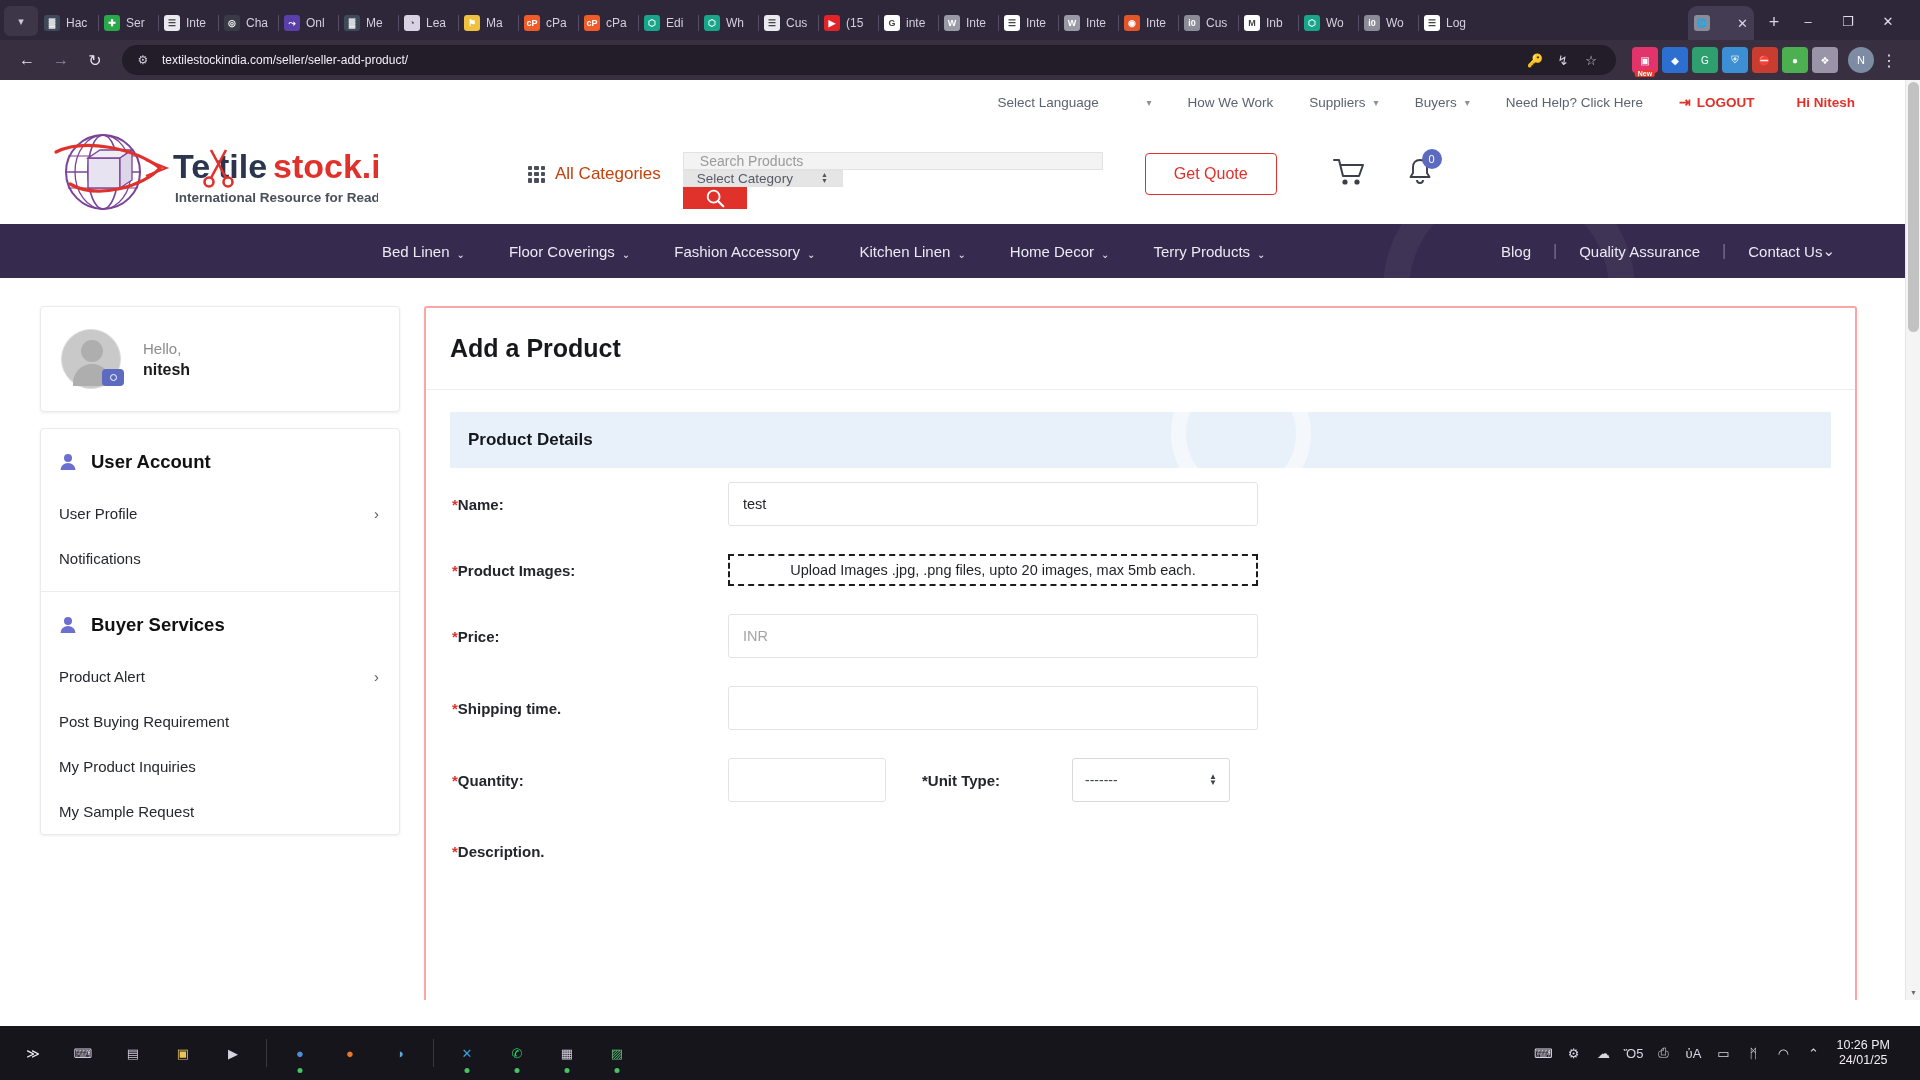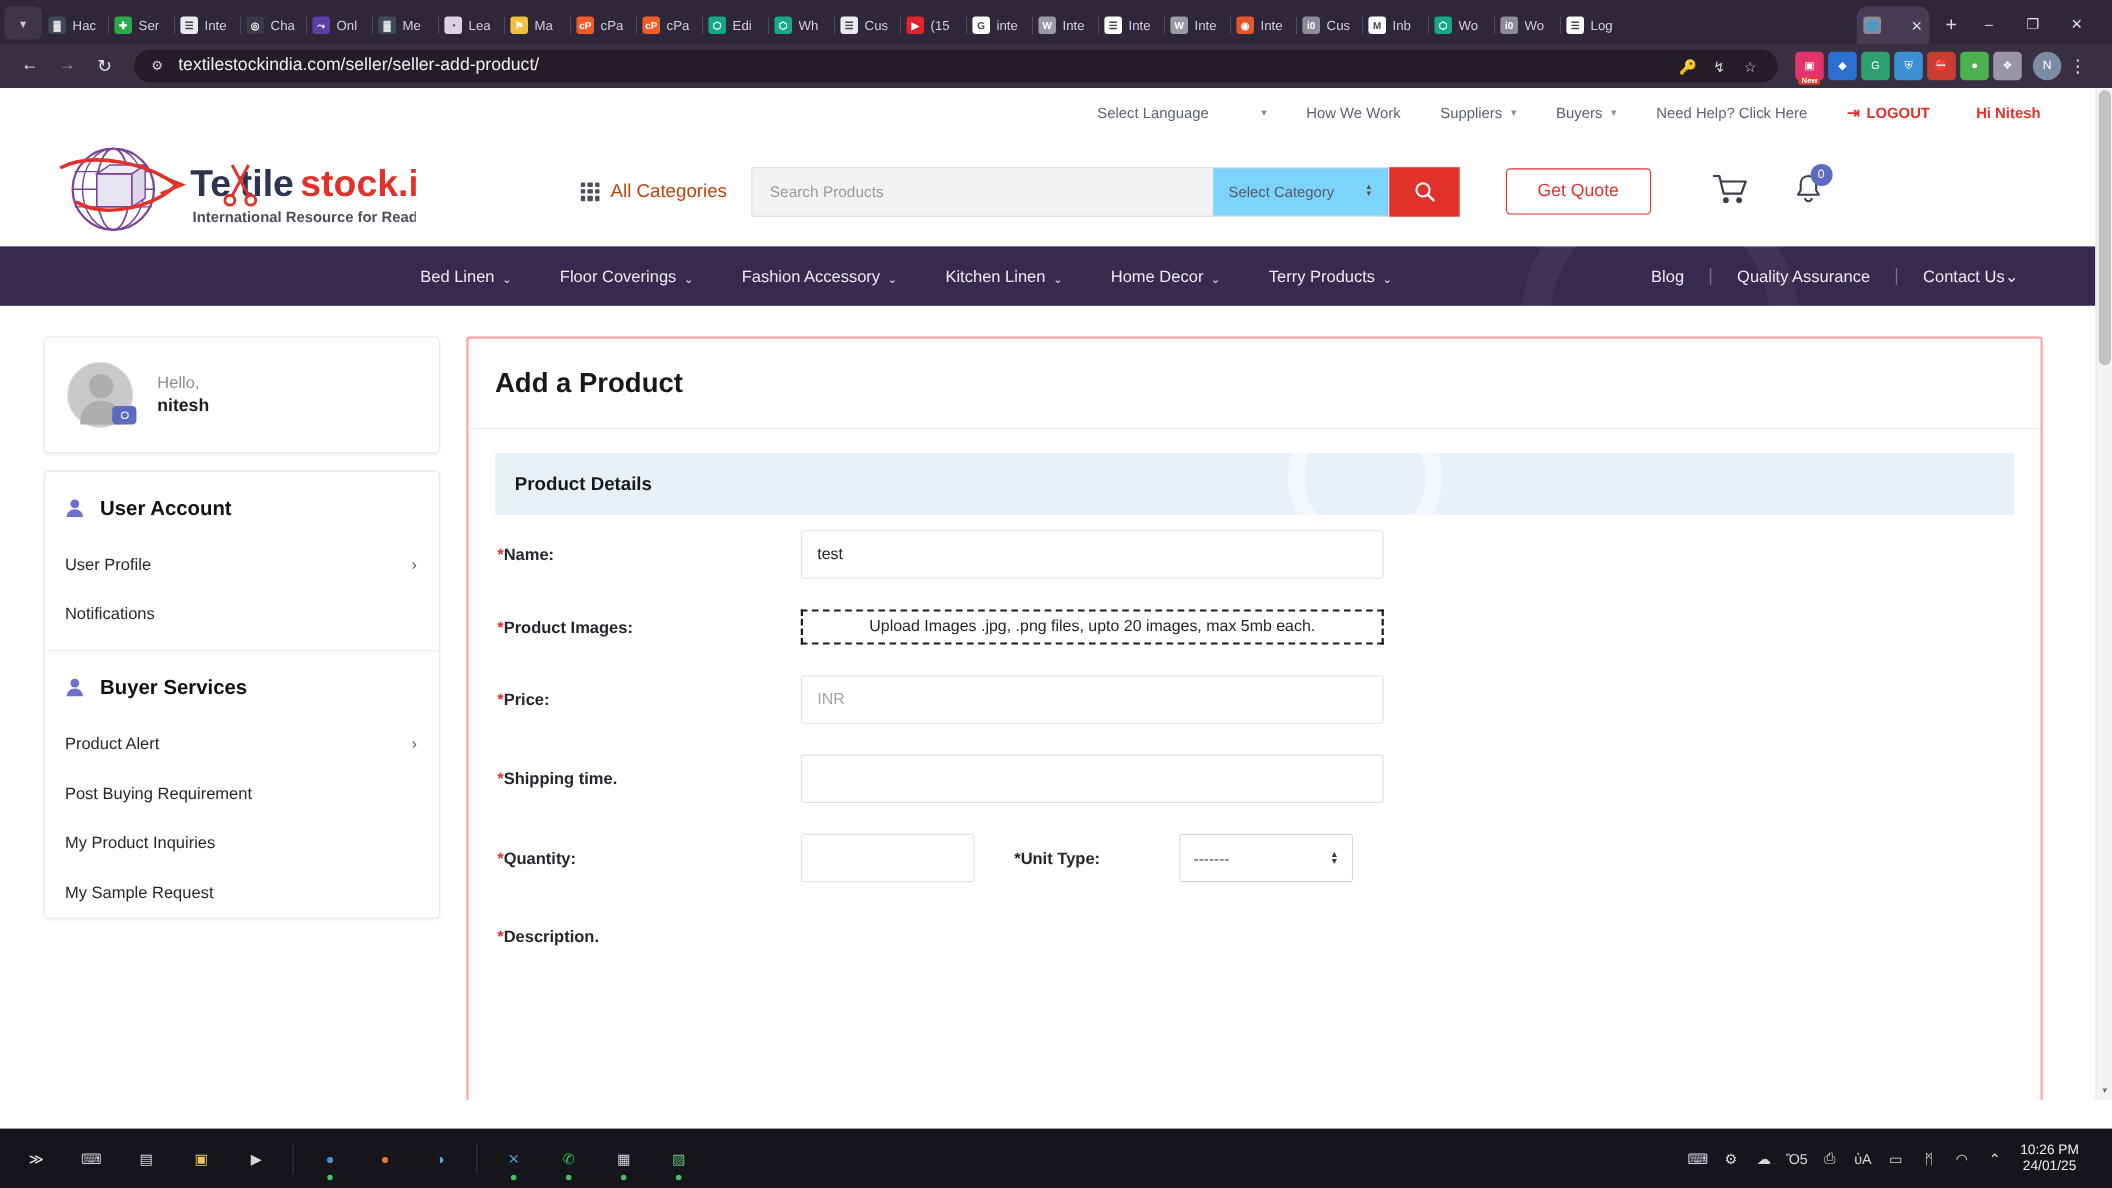--- a/index.html
+++ b/index.html
@@ -104,21 +104,21 @@
     padding: 0 12px;
     margin: 0 8px;
     min-width: 0;
   }
   .omnibox .lockico {
     width: 18px; height: 18px; margin-right: 10px;
     display: flex; align-items: center; justify-content: center;
     color: #cfc9d9; font-size: 12px;
   }
   .omnibox .urltext {
-    color: #f2eef8; font-size: 16px;
+    color: #f2eef8; font-size: 12px;
     white-space: nowrap; overflow: hidden;
   }
   .omniicons { display: flex; align-items: center; }
   .omniicons span {
     width: 26px; height: 26px; margin-left: 2px;
     display: flex; align-items: center; justify-content: center;
     color: #d6d0e0; font-size: 13px;
   }
   .extbar { display: flex; align-items: center; margin-left: 6px; }
   .extbar .ext {
@@ -183,35 +183,35 @@
     margin-left: 80px; margin-right: 22px;
     white-space: nowrap;
   }
   .grid-ico {
     width: 17px; height: 17px;
     display: grid; grid-template-columns: repeat(3,1fr); grid-template-rows: repeat(3,1fr);
     gap: 2px; margin-right: 10px;
   }
   .grid-ico i { background: #4a4f5a; display: block; border-radius: 1px; }
 
-  .searchwrap { display: flex; align-items: stretch; height: 45px; }
+  .searchwrap { display: flex; align-items: stretch; height: 45px; flex-direction: column; }
   .search-input {
     width: 420px;
     background: #f3f3f3;
     border: 1px solid #e2e2e2;
     color: #9a9a9a;
     font-size: 14px;
     padding: 0 16px;
     display: flex; align-items: center;
   }
   .search-cat {
     width: 160px;
     border: 1px solid #e2e2e2;
     border-left: none;
-    background: #7dd3fc;
+    background: #e5e5e5;
     font-size: 13.5px; color: #555b66;
     padding: 0 14px;
     display: flex; align-items: center; justify-content: space-between; text-align: center;
   }
   .search-cat .spin { display: flex; flex-direction: column; font-size: 7px; line-height: 6px; color: #555; }
   .search-btn {
     width: 64px;
     background: #e0312a;
     display: flex; align-items: center; justify-content: center;
   }

